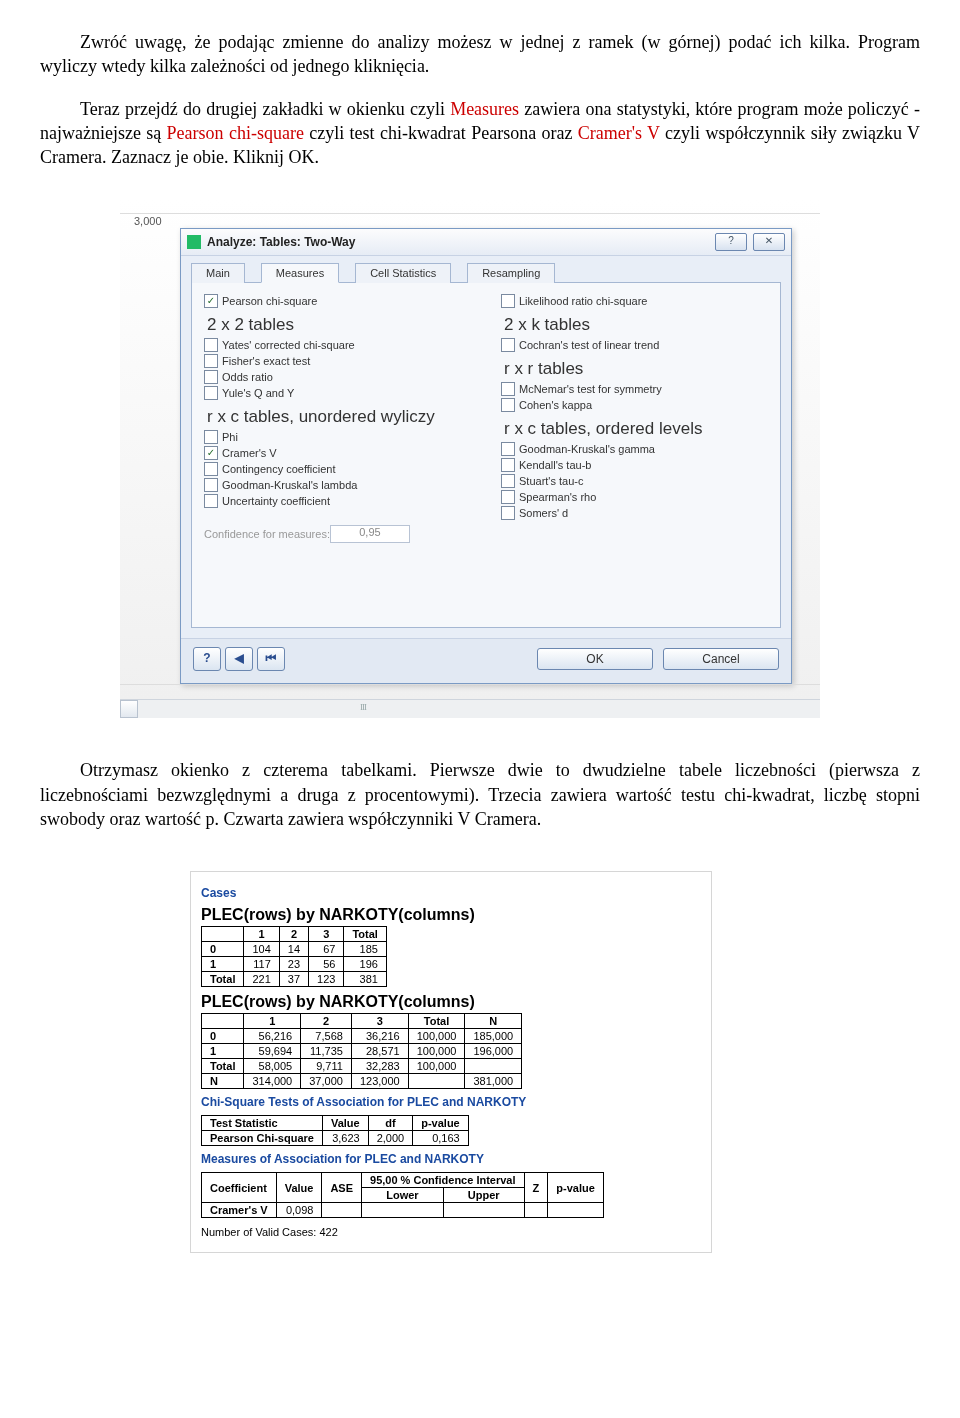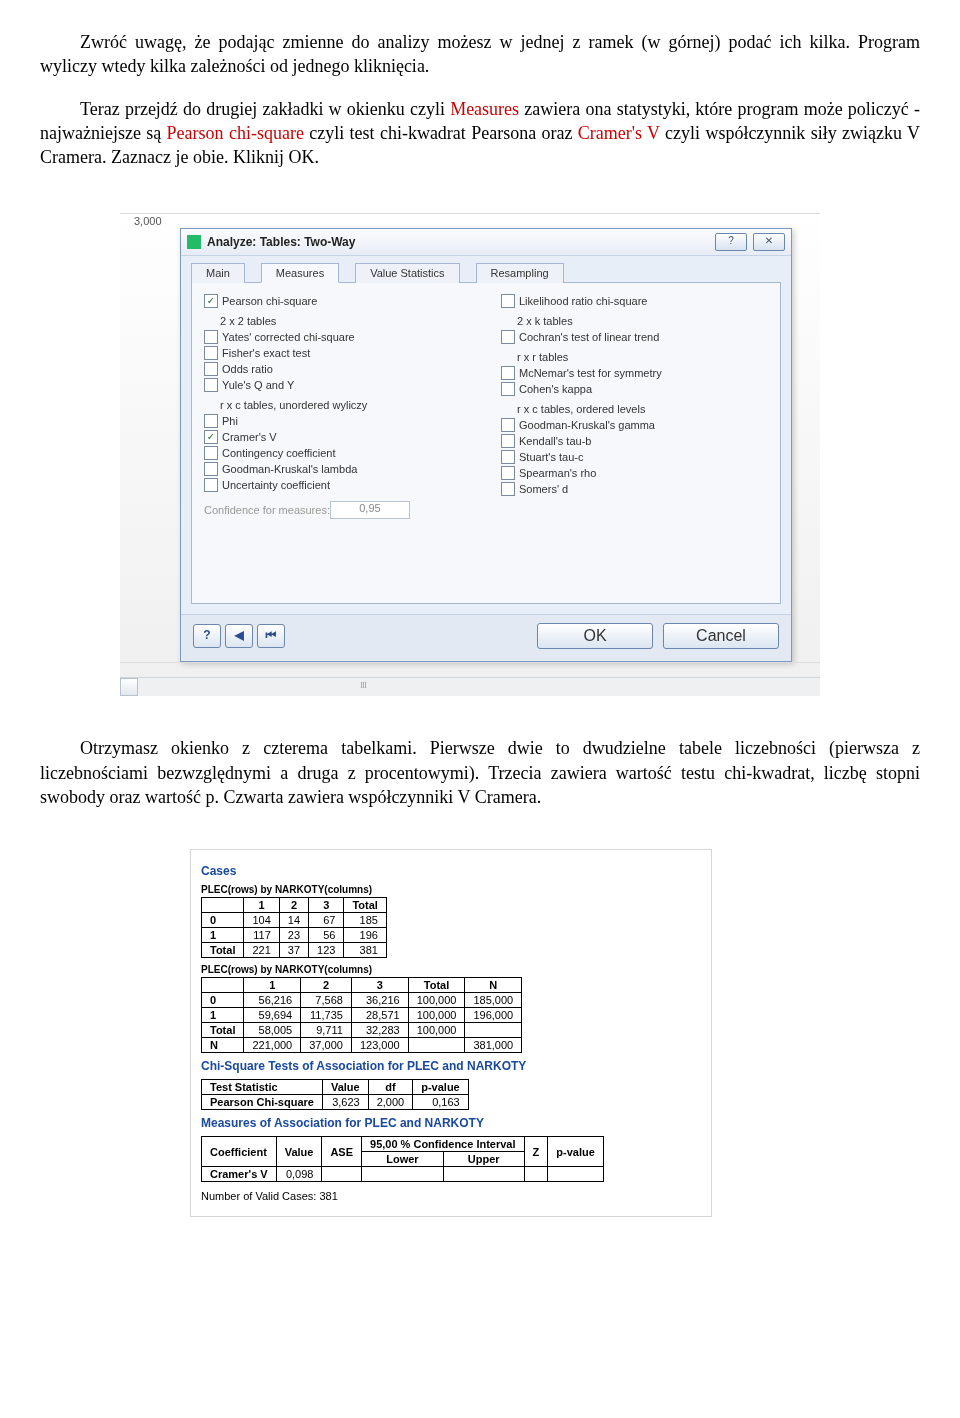--- a/index.html
+++ b/index.html
@@ -76,21 +76,21 @@
   }
   .tab.active { background: #f6f8fb; border-bottom: 1px solid #f6f8fb; z-index: 2; }
   .tab-panel {
     border: 1px solid #a5b7d2;
     background: #f6f8fb;
     margin: 0 10px 10px 10px;
     padding: 10px 12px 14px 12px;
   }
   .cols { display: flex; gap: 30px; }
   .col { flex: 1; }
-  .grp-head { font-size: 11px; color: #333; margin: 6px 0 2px 16px; }
+  .grp-head { font-size: 17px; color: #333; margin: 6px 0 2px 3px; }
   .chk-row { display: flex; align-items: center; gap: 4px; padding: 1px 0; }
   .chk {
     width: 12px; height: 12px;
     border: 1px solid #7a8aa0;
     background: #fff;
     display: inline-flex; align-items: center; justify-content: center;
     font-size: 10px; color: #246b2b;
     line-height: 10px;
   }
   .conf-row { margin-top: 4px; display: flex; align-items: center; color: #999; }
@@ -121,21 +121,21 @@
     color: #2a4d8f; font-weight: bold;
   }
   .spacer { flex: 1; }
   .btn {
     min-width: 86px;
     padding: 3px 14px;
     border: 1px solid #6b87b0;
     background: linear-gradient(#fff,#dbe5f1);
     border-radius: 3px;
     text-align: center;
-    font-size: 16px;
+    font-size: 12px;
     margin-left: 10px;
   }
   .scroll-frag {
     width: 700px; height: 18px;
     background: #eef0f2;
     border-top: 1px solid #cfd5dd;
     margin-left: 0;
     position: relative;
   }
   .scroll-frag::before {
@@ -151,21 +151,21 @@
     border: 1px solid #d6d6d6;
     background: #fff;
     font-family: Verdana, Tahoma, sans-serif;
     font-size: 11px;
     padding: 8px 10px 14px 10px;
     color: #000;
   }
   .results h3 { color: #1a4aa0; font-size: 12px; margin: 6px 0 6px 0; font-weight: bold; }
   .results h3.main { color: #1a4aa0; font-size: 13px; }
   .results .tri { color: #1a4aa0; font-size: 12px; margin-right: 4px; }
-  .subhead { font-weight: bold; font-size: 10px; margin: 6px 0 2px 0; }
+  .subhead { font-weight: bold; font-size: 16px; margin: 6px 0 2px 0; }
   table.rt {
     border-collapse: collapse;
     font-size: 11px;
     margin-bottom: 6px;
   }
   table.rt th, table.rt td {
     border: 1px solid #000;
     padding: 1px 8px;
     text-align: right;
     white-space: nowrap;
@@ -198,21 +198,21 @@
       <div class="titlebar">
         <span class="app-icon"></span>
         <span class="title">Analyze: Tables: Two-Way</span>
         <span class="winbtn">?</span>
         <span class="winbtn">✕</span>
       </div>
 
       <div class="tabs">
         <div class="tab">Main</div>
         <div class="tab active">Measures</div>
-        <div class="tab">Value Statistics</div>
+        <div class="tab">Cell Statistics</div>
         <div class="tab">Resampling</div>
       </div>
 
       <div class="tab-panel">
         <div class="cols">
 
           <div class="col">
             <div class="chk-row">
               <span class="chk">✓</span>
               <span>Pearson chi-square</span>
@@ -391,21 +391,21 @@
       <tr>
             <td class="lab">Total</td>
             <td>58,005</td>
             <td>9,711</td>
             <td>32,283</td>
             <td>100,000</td>
             <td></td>
           </tr>
       <tr>
             <td class="lab">N</td>
-            <td>221,000</td>
+            <td>314,000</td>
             <td>37,000</td>
             <td>123,000</td>
             <td></td>
             <td>381,000</td>
           </tr>
     </tbody>
       </table>
 
     <h3>Chi-Square Tests of Association for PLEC and NARKOTY</h3>
     <table class="rt">
@@ -445,15 +445,15 @@
         <td>0,098</td>
         <td></td>
         <td></td>
         <td></td>
         <td></td>
         <td></td>
       </tr>
     </tbody>
       </table>
 
-    <div class="valid">Number of Valid Cases: 381</div>
+    <div class="valid">Number of Valid Cases: 422</div>
   </div>
 </div>
 
 </body></html>

